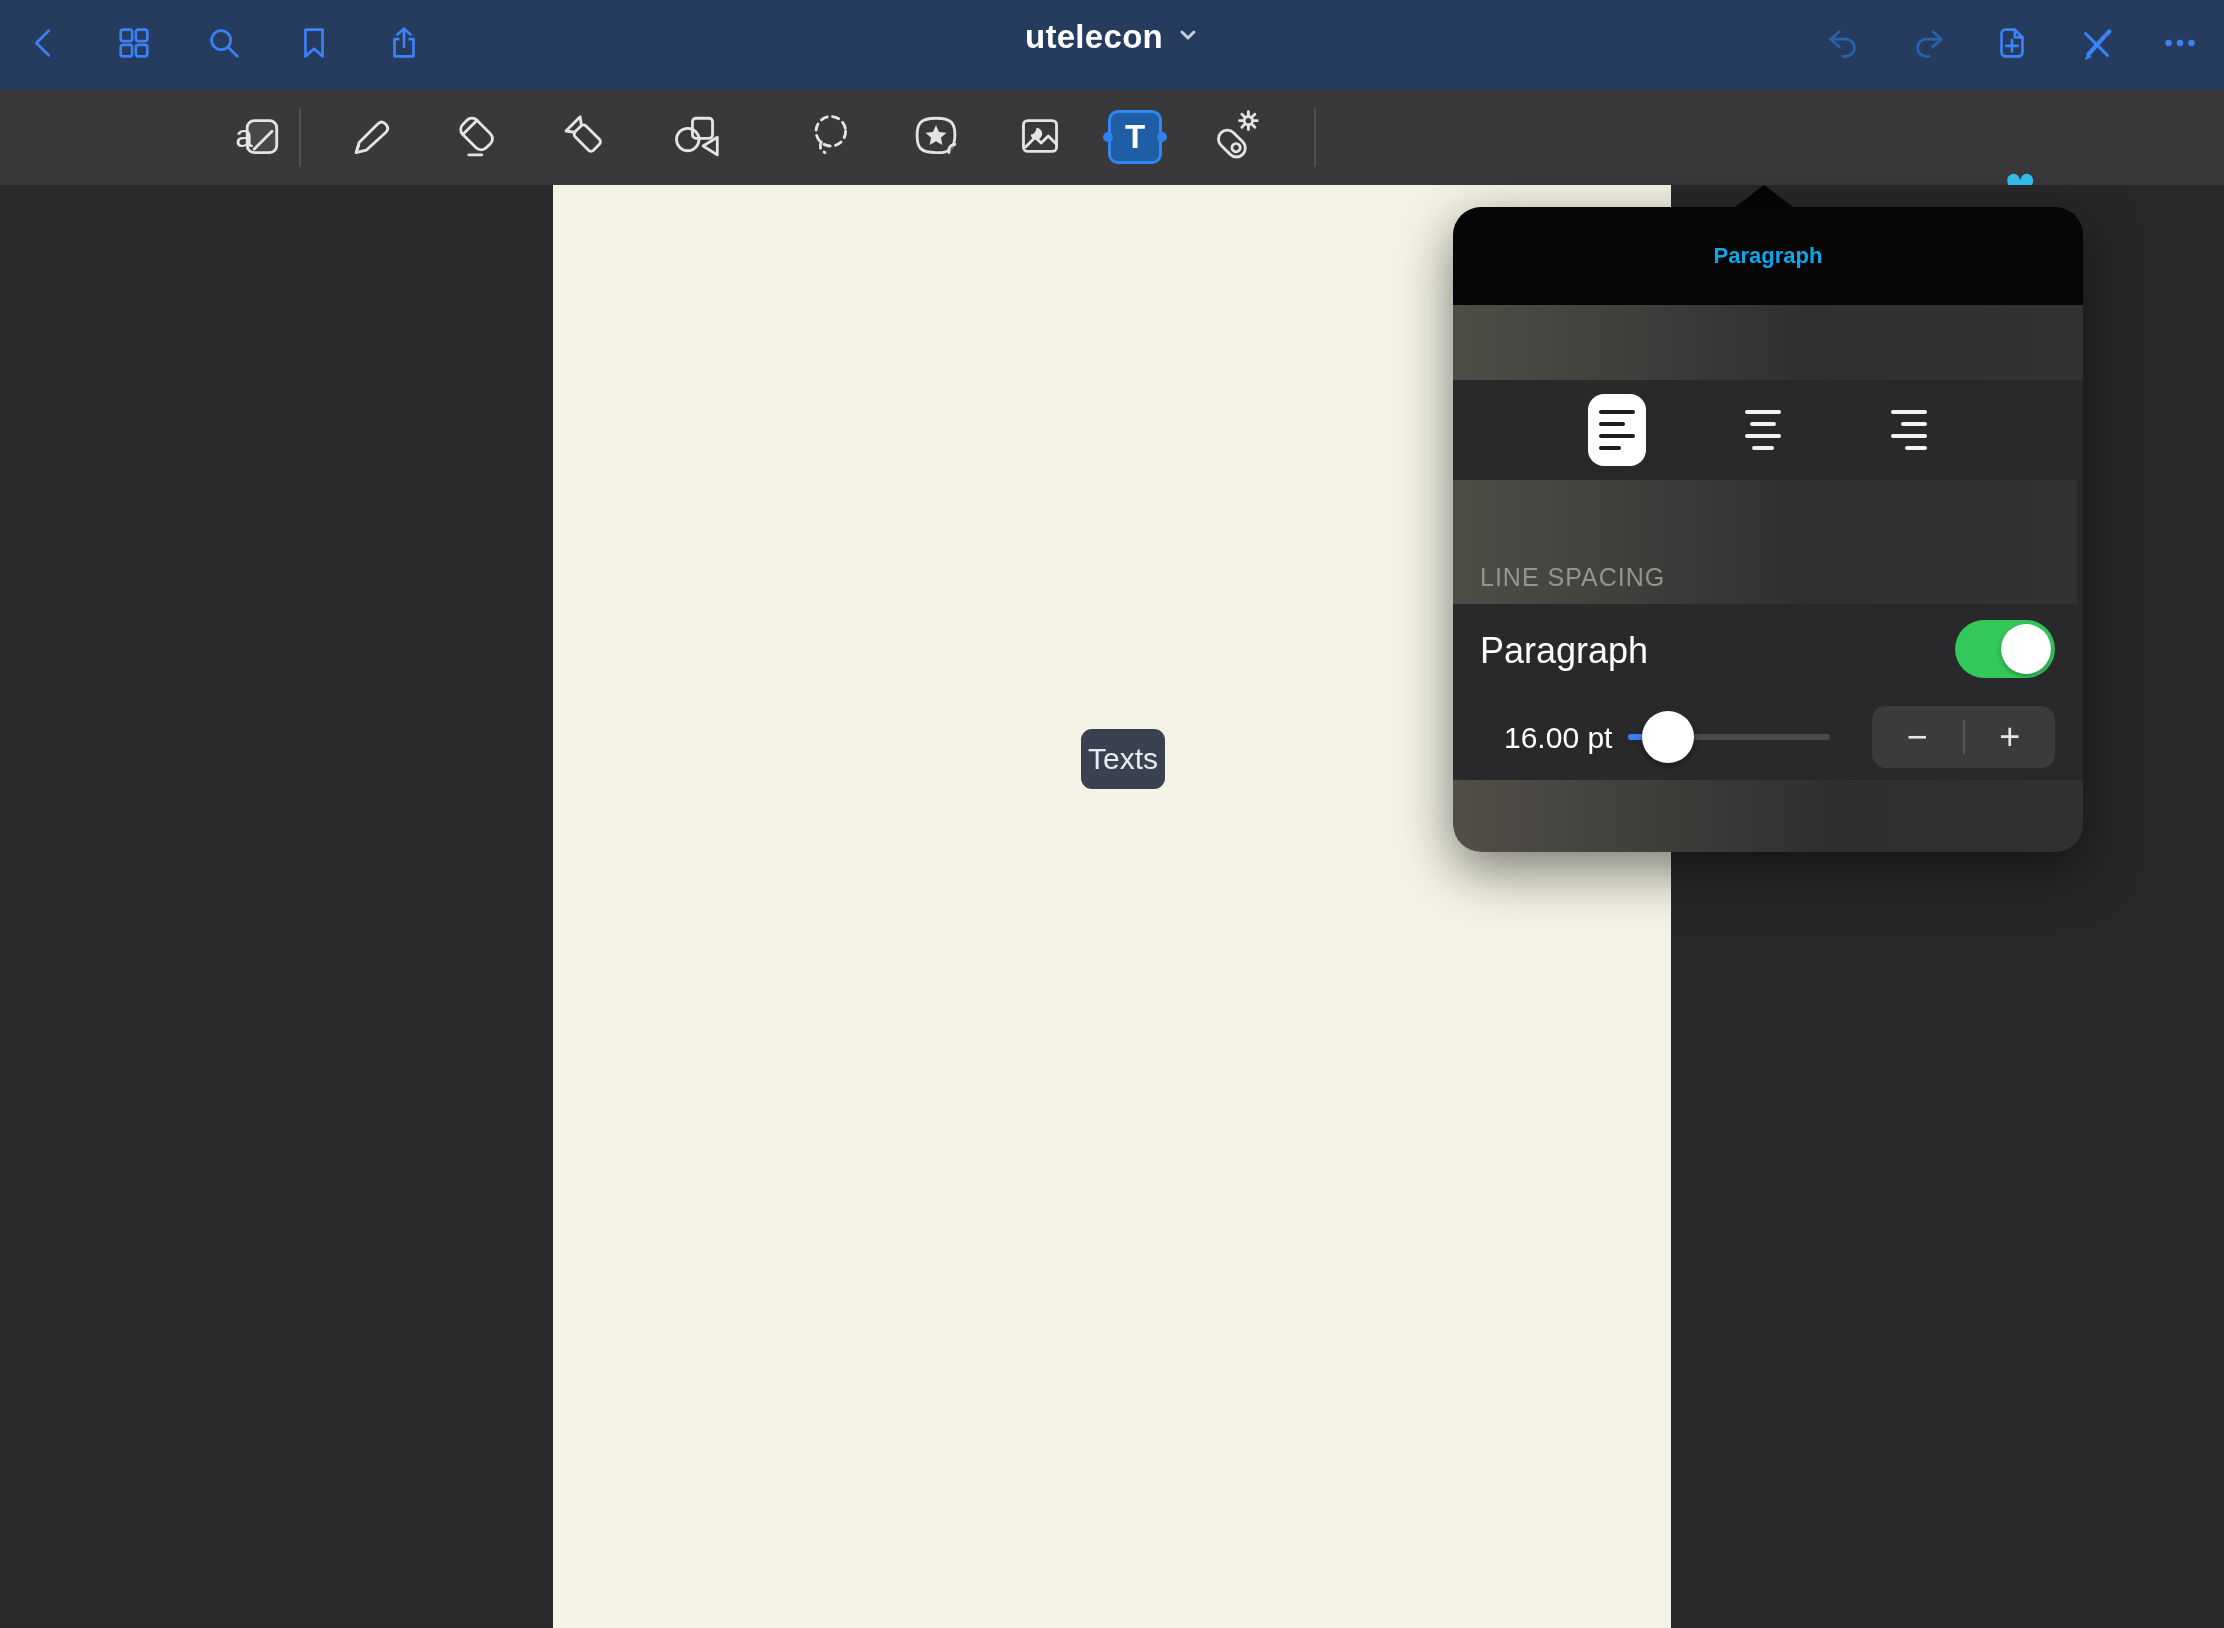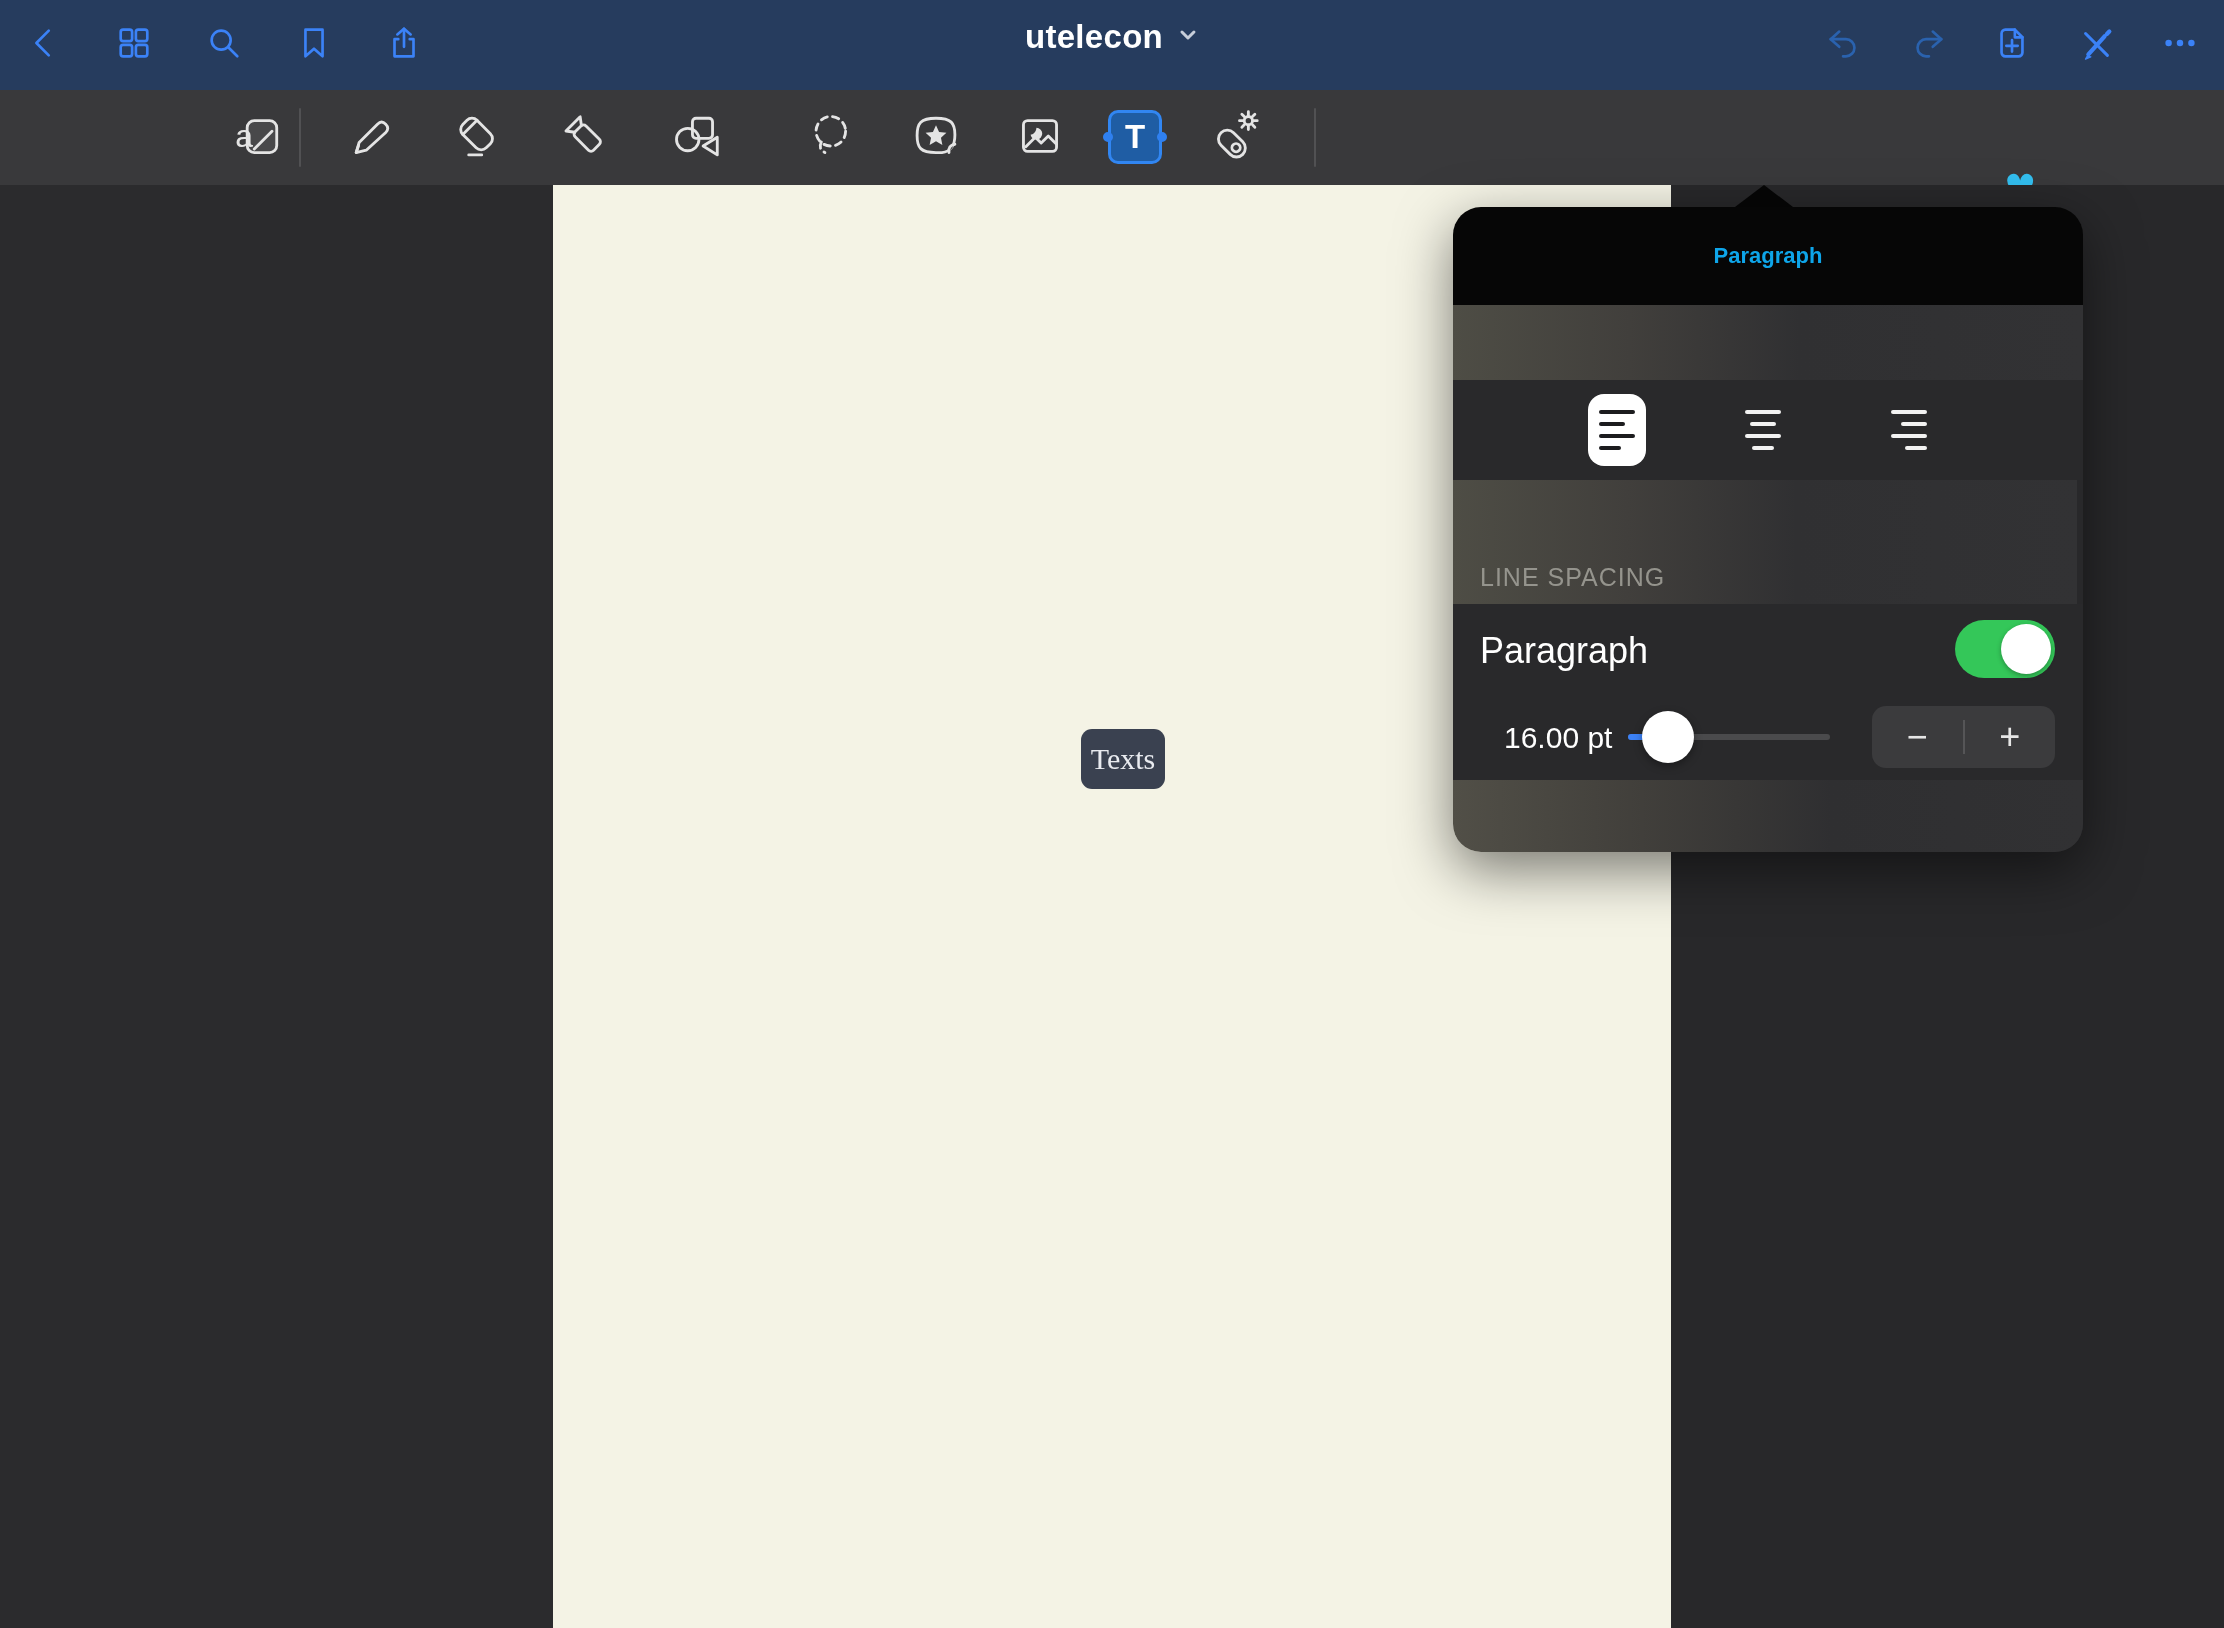--- a/index.html
+++ b/index.html
@@ -61,21 +61,21 @@
                   color:#FFFFFF; font-size:34px; font-weight:bold; font-family:"Liberation Serif","DejaVu Serif",serif; }
   .fav-heart { position:absolute; left:2004px; top:80px; font-size:36px; color:#33BFF0;
                font-family:"DejaVu Sans",sans-serif; line-height:1; }
 
   
   .canvas { position:absolute; left:0; top:185px; width:2224px; height:1443px; background:#28282A; }
   .canvas-left { position:absolute; left:0; top:0; width:553px; height:1443px; background:#2B2B2D; }
   .page { position:absolute; left:553px; top:0; width:1118px; height:1443px; background:#F4F3E5; }
   .texts-chip { position:absolute; left:1081px; top:544px; width:84px; height:60px;
                 background:#3A4150; border-radius:11px; display:flex; align-items:center;
-                justify-content:center; color:#E9EBF0; font-size:30px;font-family:Liberation Serif, serif; }
+                justify-content:center; color:#E9EBF0; font-size:30px; }
 
   
   .popup-arrow { position:absolute; left:1735px; top:185px; width:0; height:0;
                  border-left:29px solid transparent; border-right:29px solid transparent;
                  border-bottom:22px solid #060606; }
   .popup { position:absolute; left:1453px; top:207px; width:630px; height:645px;
            border-radius:28px; overflow:hidden; box-shadow:0 18px 55px rgba(0,0,0,.5); }
   .pp-header { position:absolute; left:0; top:0; width:630px; height:98px; background:#060606;
                display:flex; align-items:center; justify-content:center; }
   .pp-title { color:#0ea5e9; font-size:22px; font-weight:bold; }

